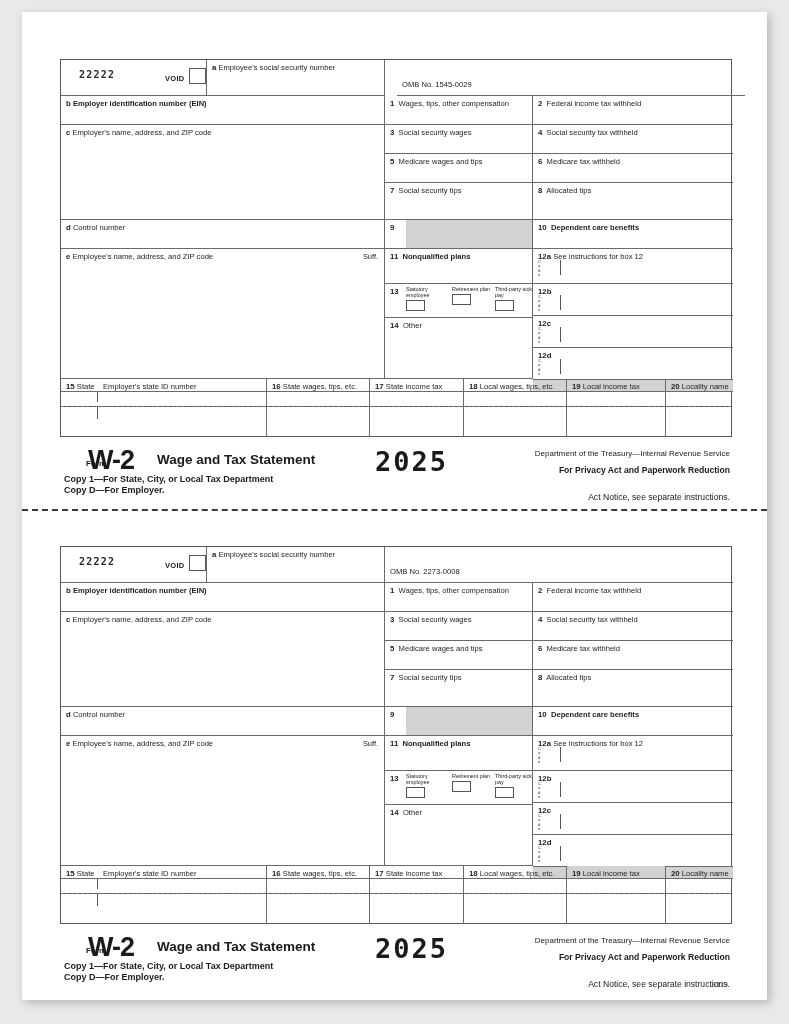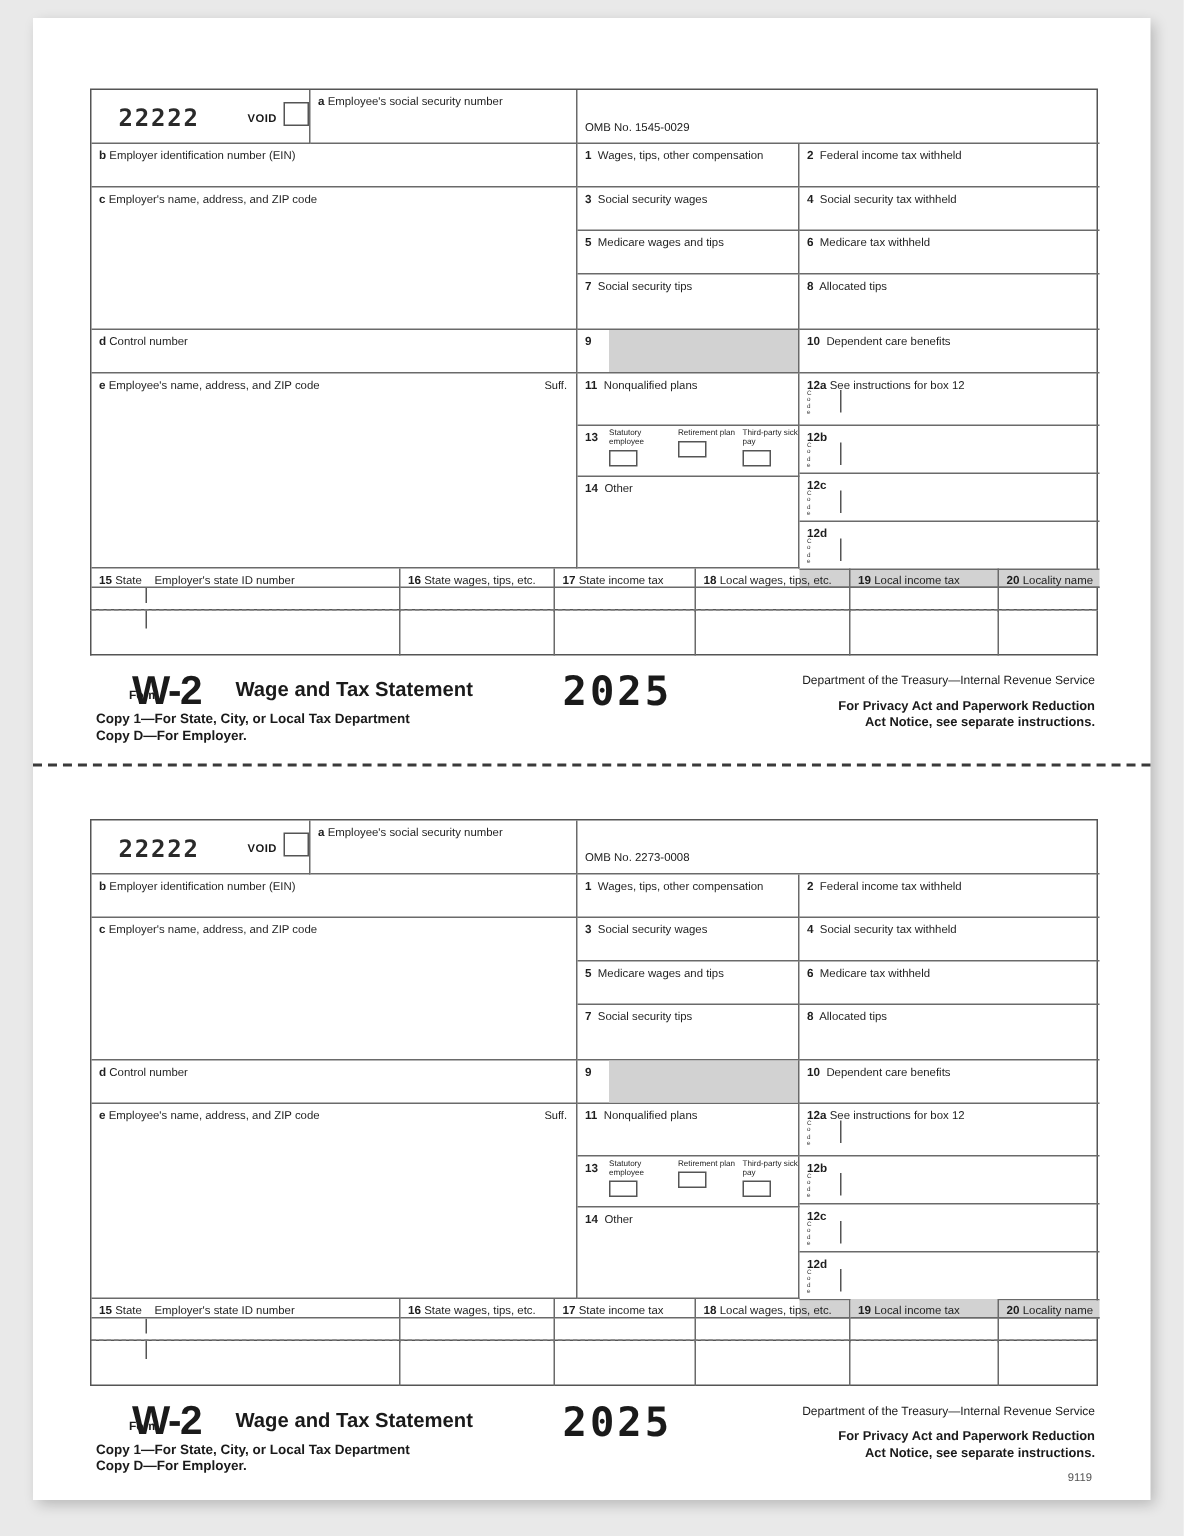--- a/index.html
+++ b/index.html
@@ -49,27 +49,27 @@
   .cell.nb-r { border-right: none; }
   .cell.nb-b { border-bottom: none; }
   .lbl {
     font-size: 7.6px;
     line-height: 9px;
     padding: 3px 0 0 5px;
     white-space: nowrap;
     color: #1e1e1e;
   }
   .lbl b { font-weight: bold; font-size: 7.8px; }
-  .bold-lbl { font-weight: normal; }
+  .bold-lbl { font-weight: bold; }
   .shade { background: #d2d2d2; }
 
   
   .ctrl-num {
     font-family: "DejaVu Sans Mono", monospace;
-    font-size: 16px;
+    font-size: 10px;
     letter-spacing: 1.2px;
     font-weight: bold;
     color: #2a2a2a;
     position: absolute;
     left: 18px; top: 9px;
   }
   .void-txt {
     position: absolute;
     left: 104px; top: 14px;
     font-size: 7.5px;
@@ -173,22 +173,22 @@
   }
   .f-dept {
     position: absolute; right: 2px; top: 6px;
     font-size: 8px; text-align: right;
   }
   .f-priv1 {
     position: absolute; right: 2px; top: 22px;
     font-size: 8.6px; font-weight: bold; text-align: right;
   }
   .f-priv2 {
-    position: absolute; right: 2px; top: 33px;
-    font-size: 8.6px; font-weight: bold; text-align: right;
+    position: absolute; right: 2px; top: 49px;
+    font-size: 8.6px; font-weight: normal; text-align: right;
   }
   .f-code {
     position: absolute; right: 4px; top: 50px;
     font-size: 7.5px; color: #555;
   }
 </style>
 </head>
 <body>
 
 <div class="page">
@@ -199,21 +199,21 @@
     <div class="grid">
 
       <div class="cell" style="left:0;top:0;width:146px;height:36px;">
         <div class="ctrl-num">22222</div>
         <div class="void-txt">VOID</div>
         <div class="void-box"></div>
       </div>
       <div class="cell" style="left:146px;top:0;width:178px;height:36px;">
         <div class="lbl"><b>a</b> <span>Employee's social security number</span></div>
       </div>
-      <div class="cell nb-r" style="left:324px;top:0;width:348px;height:36px;text-align:center;">
+      <div class="cell nb-r" style="left:336px;top:0;width:348px;height:36px;text-align:center;">
         <div class="omb">OMB No. 1545-0029</div>
       </div>
 
       <div class="cell" style="left:0;top:36px;width:324px;height:29px;">
         <div class="lbl"><b>b</b> <span class="bold-lbl">Employer identification number (EIN)</span></div>
       </div>
       <div class="cell" style="left:324px;top:36px;width:148px;height:29px;">
         <div class="lbl"><b>1</b>&nbsp; <span>Wages, tips, other compensation</span></div>
       </div>
       <div class="cell nb-r" style="left:472px;top:36px;width:200px;height:29px;">

